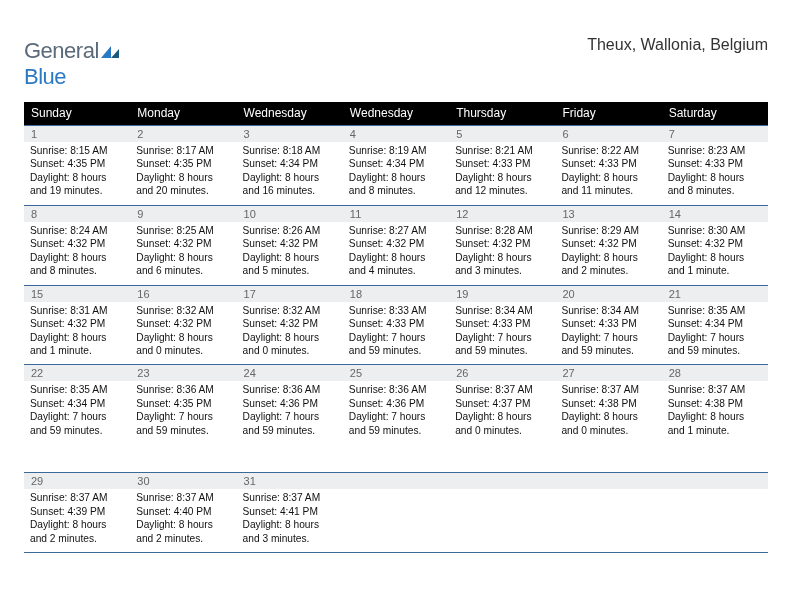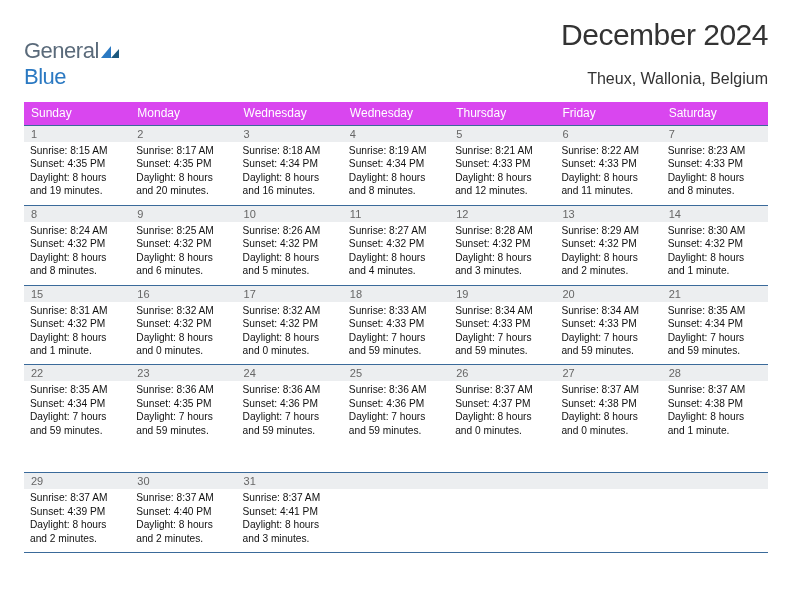--- a/index.html
+++ b/index.html
@@ -7,21 +7,21 @@
   .page { padding: 18px 24px; }
   .header { display: flex; justify-content: space-between; align-items: flex-start; margin-bottom: 12px; }
   .logo { display: flex; align-items: center; gap: 4px; margin-top: 20px; }
   .logo-text { font-size: 22px; font-weight: 400; color: #5a6a7a; letter-spacing: -0.5px; }
   .logo-text .g1 { color: #5a6a7a; }
   .logo-text .blue { color: #2b79c2; font-weight: 500; }
   .logo-mark { display: inline-block; margin-left: 2px; }
   .title-block { text-align: right; }
   .month-title { font-size: 30px; font-weight: 400; color: #333; letter-spacing: -0.5px; }
   .location { font-size: 16px; color: #333; margin-top: 18px; }
-  .cal-head { display: flex; background: #d946ef; }
+  .cal-head { display: flex; background: #000000; }
   .cal-head .hcell { flex: 1; color: #fff; font-size: 12px; font-weight: 400; padding: 4px 7px 5px; }
   .week-block { border-top: 1.2px solid #3a6a9a; }
   .week-block:last-child { border-bottom: 1.2px solid #3a6a9a; margin-top: 28px; }
   .nums { display: flex; background: #eceef0; }
   .nums .ncell { flex: 1; padding: 2px 7px 2px; font-size: 11px; color: #666; }
   .datas { display: flex; }
   .datas .dcell { flex: 1; padding: 2px 6px 7px; font-size: 10.2px; line-height: 1.32; color: #111; }
   .dcell span { display: block; }
 </style>
 </head>
@@ -31,21 +31,20 @@
   <div class="header">
     <div class="logo">
       <span class="logo-text">
         <span class="g1">General</span><span class="logo-mark"><svg width="18" height="14" viewBox="0 0 18 14">
               <polygon points="0,14 10,2 10,14" fill="#2b79c2"></polygon>
               <polygon points="10,14 18,5 18,14" fill="#1b587e"></polygon>
             </svg></span><br><span class="blue">Blue</span>
       </span>
     </div>
     <div class="title-block">
-      <div class="month-title">December 2024</div>
       <div class="location">Theux, Wallonia, Belgium</div>
     </div>
   </div>
 
   <div class="cal-head">
     <div class="hcell">Sunday</div>
     <div class="hcell">Monday</div>
     <div class="hcell">Wednesday</div>
     <div class="hcell">Wednesday</div>
     <div class="hcell">Thursday</div>

